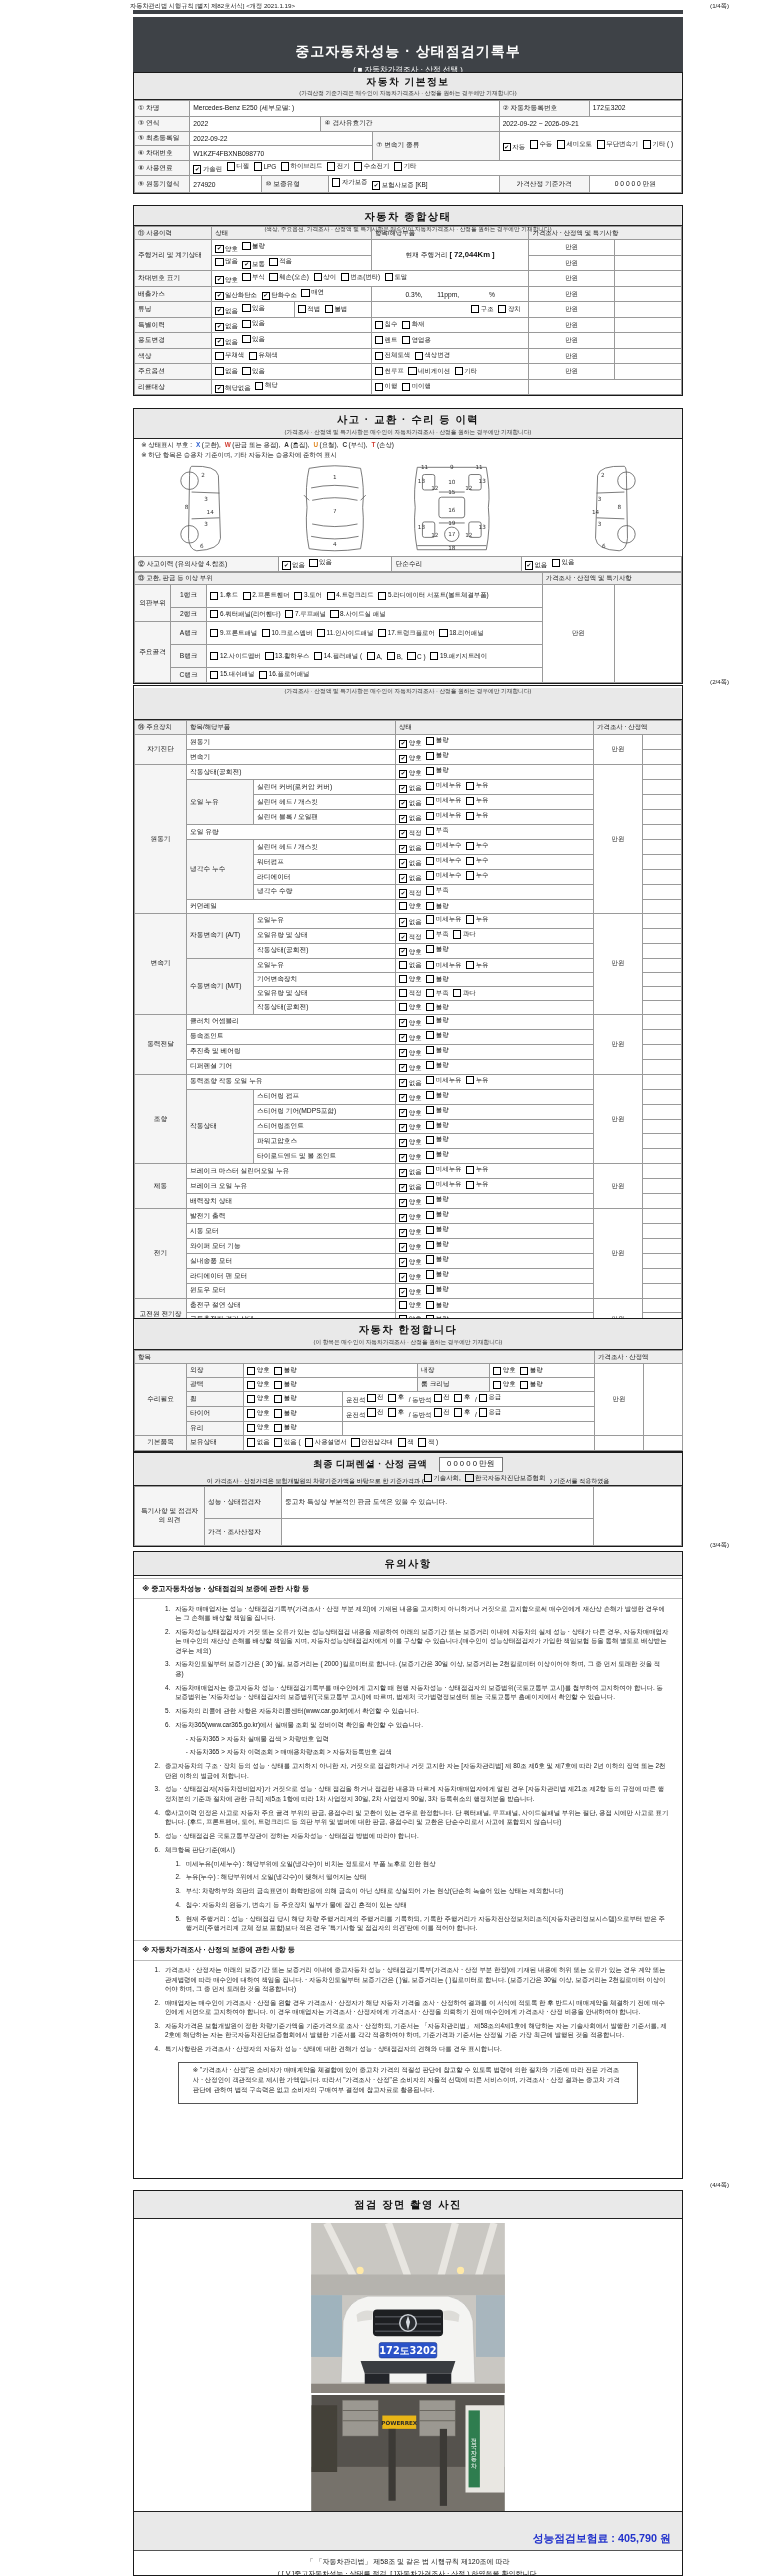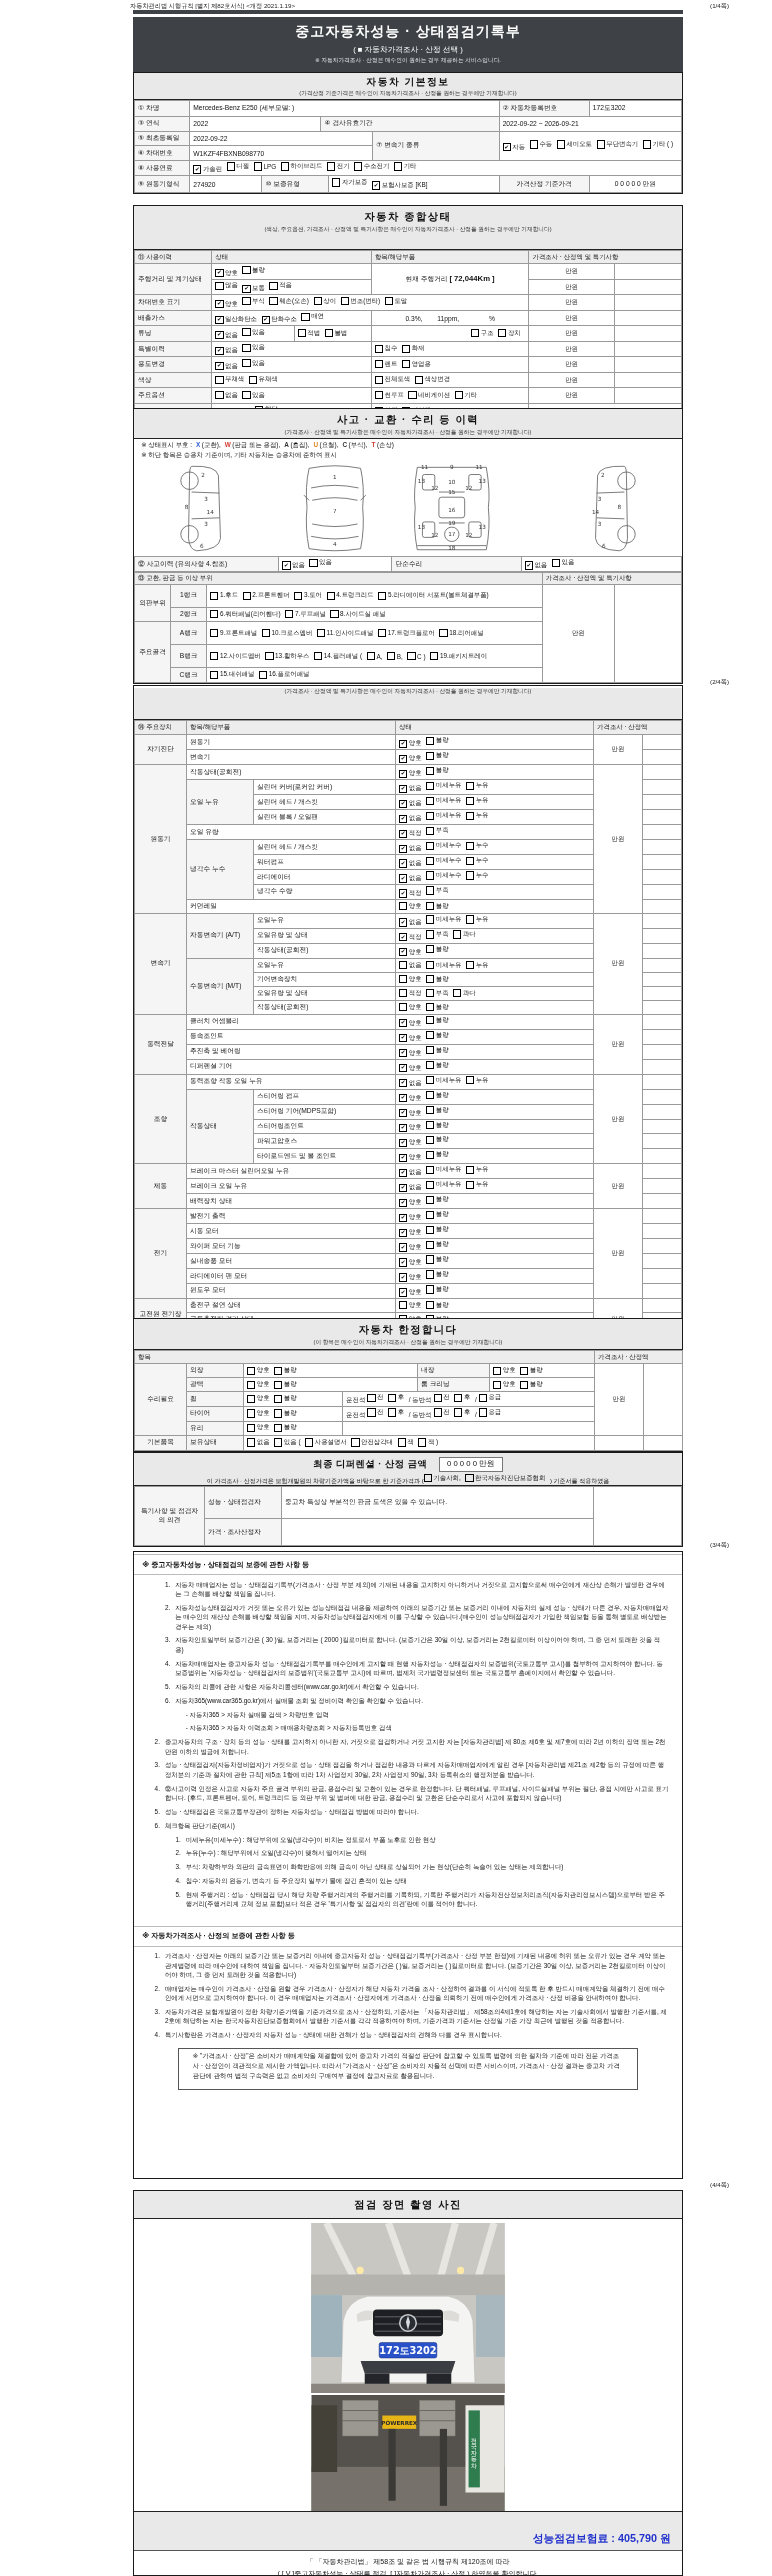--- a/index.html
+++ b/index.html
@@ -6,21 +6,21 @@
   body{width:773px;height:2576px;position:relative;overflow:hidden;
        font-family:"Liberation Sans","DejaVu Sans",sans-serif;color:#111;}
   .pagemark{position:absolute;right:44px;font-size:6.2px;color:#222;}
   .formref{position:absolute;left:130px;top:2.1px;font-size:6.2px;color:#222;}
   .sec{position:absolute;left:133px;width:550px;box-sizing:border-box;}
   .mainbox{border:1.5px solid #1a1a1a;background:#fff;box-sizing:border-box;}
   
   .headbar1{height:4.1px;background:#3e4247;}
   .headbar2{height:3.1px;background:#fff;}
   .headmain{height:57px;background:#3e4247;color:#fff;text-align:center;}
-  .headtitle{padding-top:6px;font-size:14px;font-weight:bold;letter-spacing:1px;}
+  .headtitle{padding-top:26px;font-size:14px;font-weight:bold;letter-spacing:1px;}
   .headsub{font-size:7.7px;margin-top:3.1px;}
   .headnote{font-size:5.7px;margin-top:2.6px;color:#e8e8e8;}
   .docno{height:11.3px;background:#3e4247;color:#fff;font-size:6.7px;font-weight:bold;
          padding:1px 0 0 5.2px;box-sizing:border-box;}
   
   .band{background:#e9e9e9;border-bottom:1px solid #222;text-align:center;box-sizing:border-box;}
   .bandtitle{font-size:10.3px;font-weight:bold;letter-spacing:1.5px;padding-top:4.1px;}
   .bandnote{font-size:5.7px;color:#333;margin-top:2.1px;}
   
   table{border-collapse:collapse;width:100%;table-layout:fixed;}
@@ -173,21 +173,21 @@
               <span class="lb">보험사보증 [KB]</span>
             </span></td>
       <td class="lbl ctr">가격산정 기준가격</td>
       <td class="ctr">0 0 0 0 0 만원</td>
     </tr>
   </tbody>
     </table>
 </div>
 
 <div class="sec mainbox" style="top:205px">
-  <div class="band" style="height:44px">
+  <div class="band" style="height:20px">
     <div class="bandtitle">자동차 종합상태</div>
     <div class="bandnote">(색상, 주요옵션, 가격조사 · 산정액 및 특기사항은 매수인이 자동차가격조사 · 산정을 원하는 경우에만 기재합니다)</div>
   </div>
   <table>
     <colgroup>
         <col style="width:77px">
         <col style="width:82px">
         <col style="width:77px">
         <col style="width:157px">
         <col style="width:85px">
@@ -1353,20 +1353,23 @@
     </tr>
     <tr style="height:27px">
       <td class="lbl">가격 · 조사산정자</td>
       <td></td>
     </tr>
   </tbody>
     </table>
 </div>
 
 <div class="sec mainbox" style="top:1551px;height:628px;overflow:hidden">
+  <div class="band" style="height:24px">
+    <div class="bandtitle" style="padding-top:5.2px">유의사항</div>
+  </div>
   <div class="notice-body">
     <div class="nsub">※ 중고자동차성능 · 상태점검의 보증에 관한 사항 등</div>
     <div style="margin-top:3.1px">
         <div class="nitem" style="padding-left: 17.5px;">
           <span class="nnum">1.</span>
           <span class="ntxt">자동차 매매업자는 성능 · 상태점검기록부(가격조사 · 산정 부분 제외)에 기재된 내용을 고지하지 아니하거나 거짓으로 고지함으로써 매수인에게 재산상 손해가 발생한 경우에는 그 손해를 배상할 책임을 집니다.</span>
         </div>
         <div class="nitem" style="padding-left: 17.5px;">
           <span class="nnum">2.</span>
           <span class="ntxt">자동차성능상태점검자가 거짓 또는 오류가 있는 성능상태점검 내용을 제공하여 아래의 보증기간 또는 보증거리 이내에 자동차의 실제 성능 · 상태가 다른 경우, 자동차매매업자는 매수인의 재산상 손해를 배상할 책임을 지며, 자동차성능상태점검자에게 이를 구상할 수 있습니다.(매수인이 성능상태점검자가 가입한 책임보험 등을 통해 별도로 배상받는 경우는 제외)</span>
@@ -1429,21 +1432,21 @@
         </div>
         <div class="nitem" style="padding-left: 28px;">
           <span class="nnum">4.</span>
           <span class="ntxt">침수: 자동차의 원동기, 변속기 등 주요장치 일부가 물에 잠긴 흔적이 있는 상태</span>
         </div>
         <div class="nitem" style="padding-left: 28px;">
           <span class="nnum">5.</span>
           <span class="ntxt">현재 주행거리 : 성능 · 상태점검 당시 해당 차량 주행거리계의 주행거리를 기록하되, 기록한 주행거리가 자동차전산정보처리조직(자동차관리정보시스템)으로부터 받은 주행거리(주행거리계 교체 정보 포함)보다 적은 경우 '특기사항 및 점검자의 의견'란에 이를 적어야 합니다.</span>
         </div>
       </div>
-    <div class="nsub" style="margin-top:17px">※ 자동차가격조사 · 산정의 보증에 관한 사항 등</div>
+    <div class="nsub" style="margin-top:7px">※ 자동차가격조사 · 산정의 보증에 관한 사항 등</div>
     <div style="margin-top:3.1px">
         <div class="nitem" style="padding-left: 7.2px;">
           <span class="nnum">1.</span>
           <span class="ntxt">가격조사 · 산정자는 아래의 보증기간 또는 보증거리 이내에 중고자동차 성능 · 상태점검기록부(가격조사 · 산정 부분 한정)에 기재된 내용에 허위 또는 오류가 있는 경우 계약 또는 관계법령에 따라 매수인에 대하여 책임을 집니다.  · 자동차인도일부터 보증기간은 (      )일, 보증거리는 (      )킬로미터로 합니다. (보증기간은 30일 이상, 보증거리는 2천킬로미터 이상이어야 하며, 그 중 먼저 도래한 것을 적용합니다)</span>
         </div>
         <div class="nitem" style="padding-left: 7.2px;">
           <span class="nnum">2.</span>
           <span class="ntxt">매매업자는 매수인이 가격조사 · 산정을 원할 경우 가격조사 · 산정자가 해당 자동차 가격을 조사 · 산정하여 결과를 이 서식에 적도록 한 후 반드시 매매계약을 체결하기 전에 매수인에게 서면으로 고지하여야 합니다. 이 경우 매매업자는 가격조사 · 산정자에게 가격조사 · 산정을 의뢰하기 전에 매수인에게 가격조사 · 산정 비용을 안내하여야 합니다.</span>
         </div>
         <div class="nitem" style="padding-left: 7.2px;">

